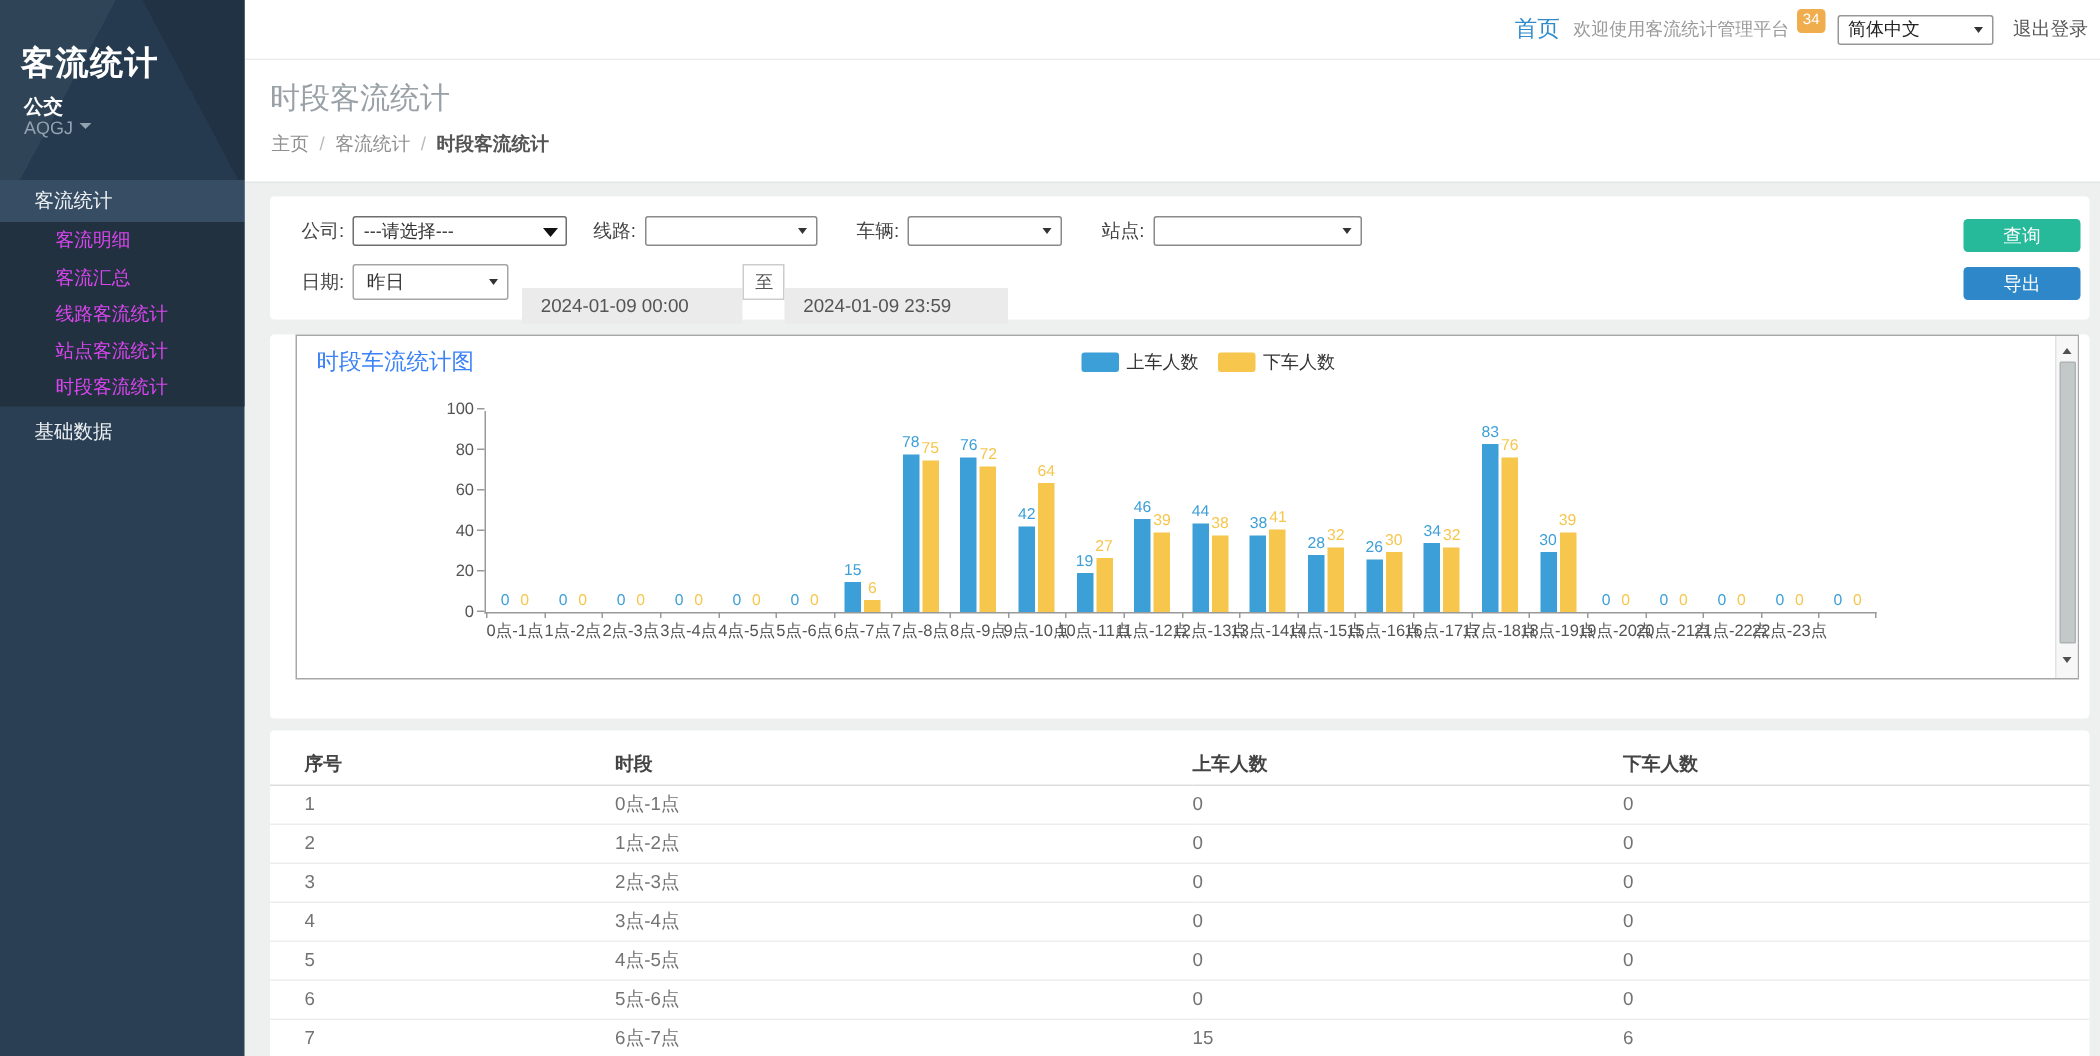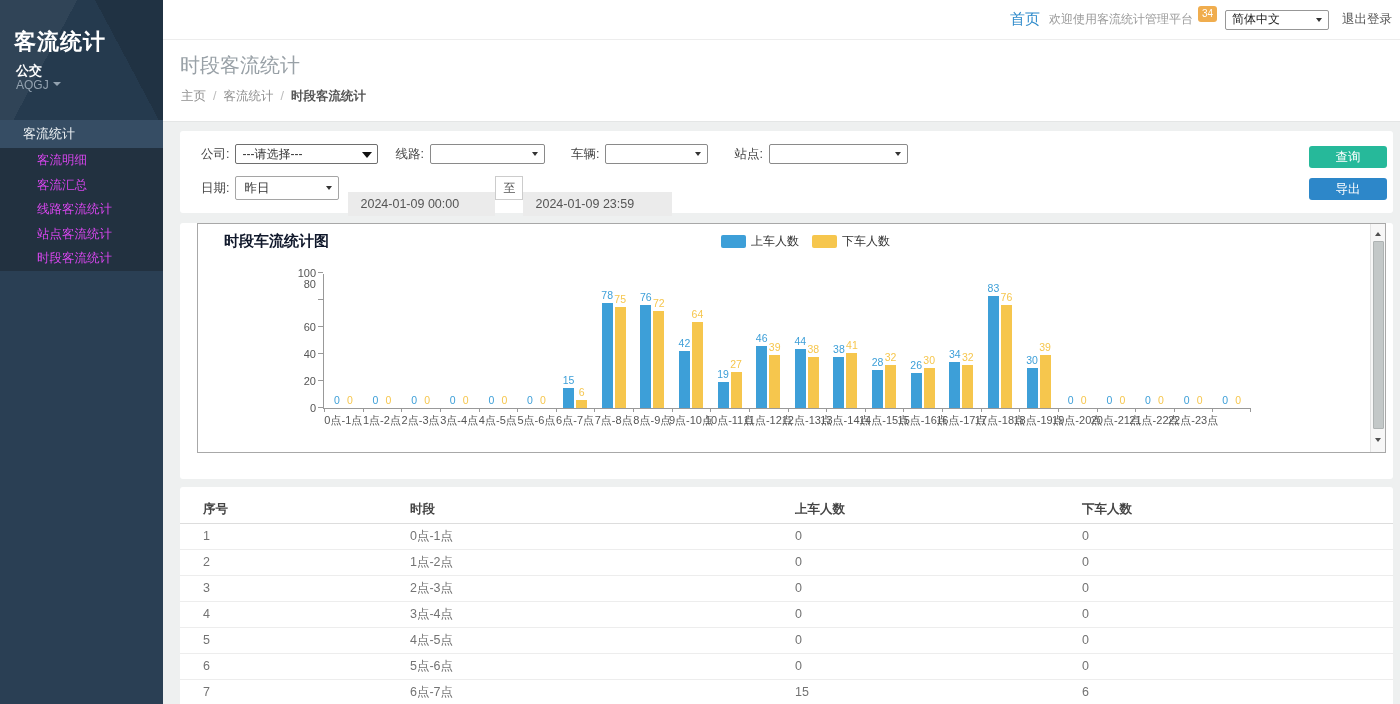--- a/index.html
+++ b/index.html
@@ -60,21 +60,21 @@
   .di-from { width:147px; }
   .di-to   { width:149px; }
   .to-box { width:28px; height:24px; border:1px solid #ccc; background:#fff; display:flex; align-items:center; justify-content:center; font-size:12px; color:#555; }
   .btn { position:absolute; right:6px; width:78px; height:22px; border-radius:3px; color:#fff; font-size:12.5px; display:flex; align-items:center; justify-content:center; cursor:pointer; border:none; }
   .btn-search { top:15px; background:#26b99a; }
   .btn-export { top:47px; background:#2d87c9; }
 
   
   .chart-panel { height:256px; margin-bottom:8px; }
   .chart-inner { position:relative; margin:10px 7px 0 17px; height:230px; border:1px solid #a8a8a8; background:#fff; }
-  .chart-title { position:absolute; left:26px; top:8px; font-size:15px; font-weight:bold; color:#0f172a; }
+  .chart-title { position:absolute; left:13px; top:8px; font-size:15px; font-weight:normal; color:#3b82f6; }
   .legend { position:absolute; left:523px; top:9px; display:flex; align-items:center; font-size:12px; color:#333; }
   .legend-item { display:flex; align-items:center; cursor:pointer; }
   .legend-item + .legend-item { margin-left:13px; }
   .swatch { width:25px; height:13px; border-radius:2px; margin-right:5px; }
   .plot { position:absolute; left:125px; top:50px; width:928px; height:135px; border-left:1px solid #999; border-bottom:1px solid #999; }
   .ytick-label { position:absolute; left:-46px; width:38px; text-align:right; font-size:11px; color:#555;margin-top:40px; }
   .ytick { position:absolute; left:-6px; width:5px; height:1px; background:#999; }
   .cats { position:absolute; left:0; top:0; width:100%; height:100%; display:flex; }
   .cell { flex:1; position:relative; }
   .bar { position:absolute; bottom:0; width:11px; }
@@ -112,20 +112,21 @@
     <div class="org-code"><span>AQGJ</span><span class="caret-down"></span></div>
   </div>
   <div class="menu-parent">客流统计</div>
   <div class="submenu">
     <div class="sub-item">客流明细</div>
     <div class="sub-item">客流汇总</div>
     <div class="sub-item">线路客流统计</div>
     <div class="sub-item">站点客流统计</div>
     <div class="sub-item">时段客流统计</div>
   </div>
+  <div class="menu-item">基础数据</div>
 </div>
 
 <div class="main">
 
   <div class="topnav">
     <span class="home-link">首页</span>
     <span class="welcome">欢迎使用客流统计管理平台</span>
     <span class="badge">34</span>
     <div class="lang-select">
       <span>简体中文</span>
@@ -195,21 +196,21 @@
         </div>
         <div class="plot">
             <div class="ytick-label" style="bottom: -6px;">0</div>
             <div class="ytick" style="bottom: 0px;"></div>
             <div class="ytick-label" style="bottom: 21px;">20</div>
             <div class="ytick" style="bottom: 27px;"></div>
             <div class="ytick-label" style="bottom: 48px;">40</div>
             <div class="ytick" style="bottom: 54px;"></div>
             <div class="ytick-label" style="bottom: 75px;">60</div>
             <div class="ytick" style="bottom: 81px;"></div>
-            <div class="ytick-label" style="bottom: 118px;">80</div>
+            <div class="ytick-label" style="bottom: 102px;">80</div>
             <div class="ytick" style="bottom: 108px;"></div>
             <div class="ytick-label" style="bottom: 129px;">100</div>
             <div class="ytick" style="bottom: 135px;"></div>
             <div class="cats">
               <div class="cell">
                 <div class="bar s0" style="height: 0px; background: rgb(61, 159, 216);"></div>
                 <div class="blabel s0" style="bottom: 2px; color: rgb(61, 159, 216);">0</div>
                 <div class="bar s1" style="height: 0px; background: rgb(246, 198, 77);"></div>
                 <div class="blabel s1" style="bottom: 2px; color: rgb(246, 198, 77);">0</div>
                 <div class="xtick"></div>

